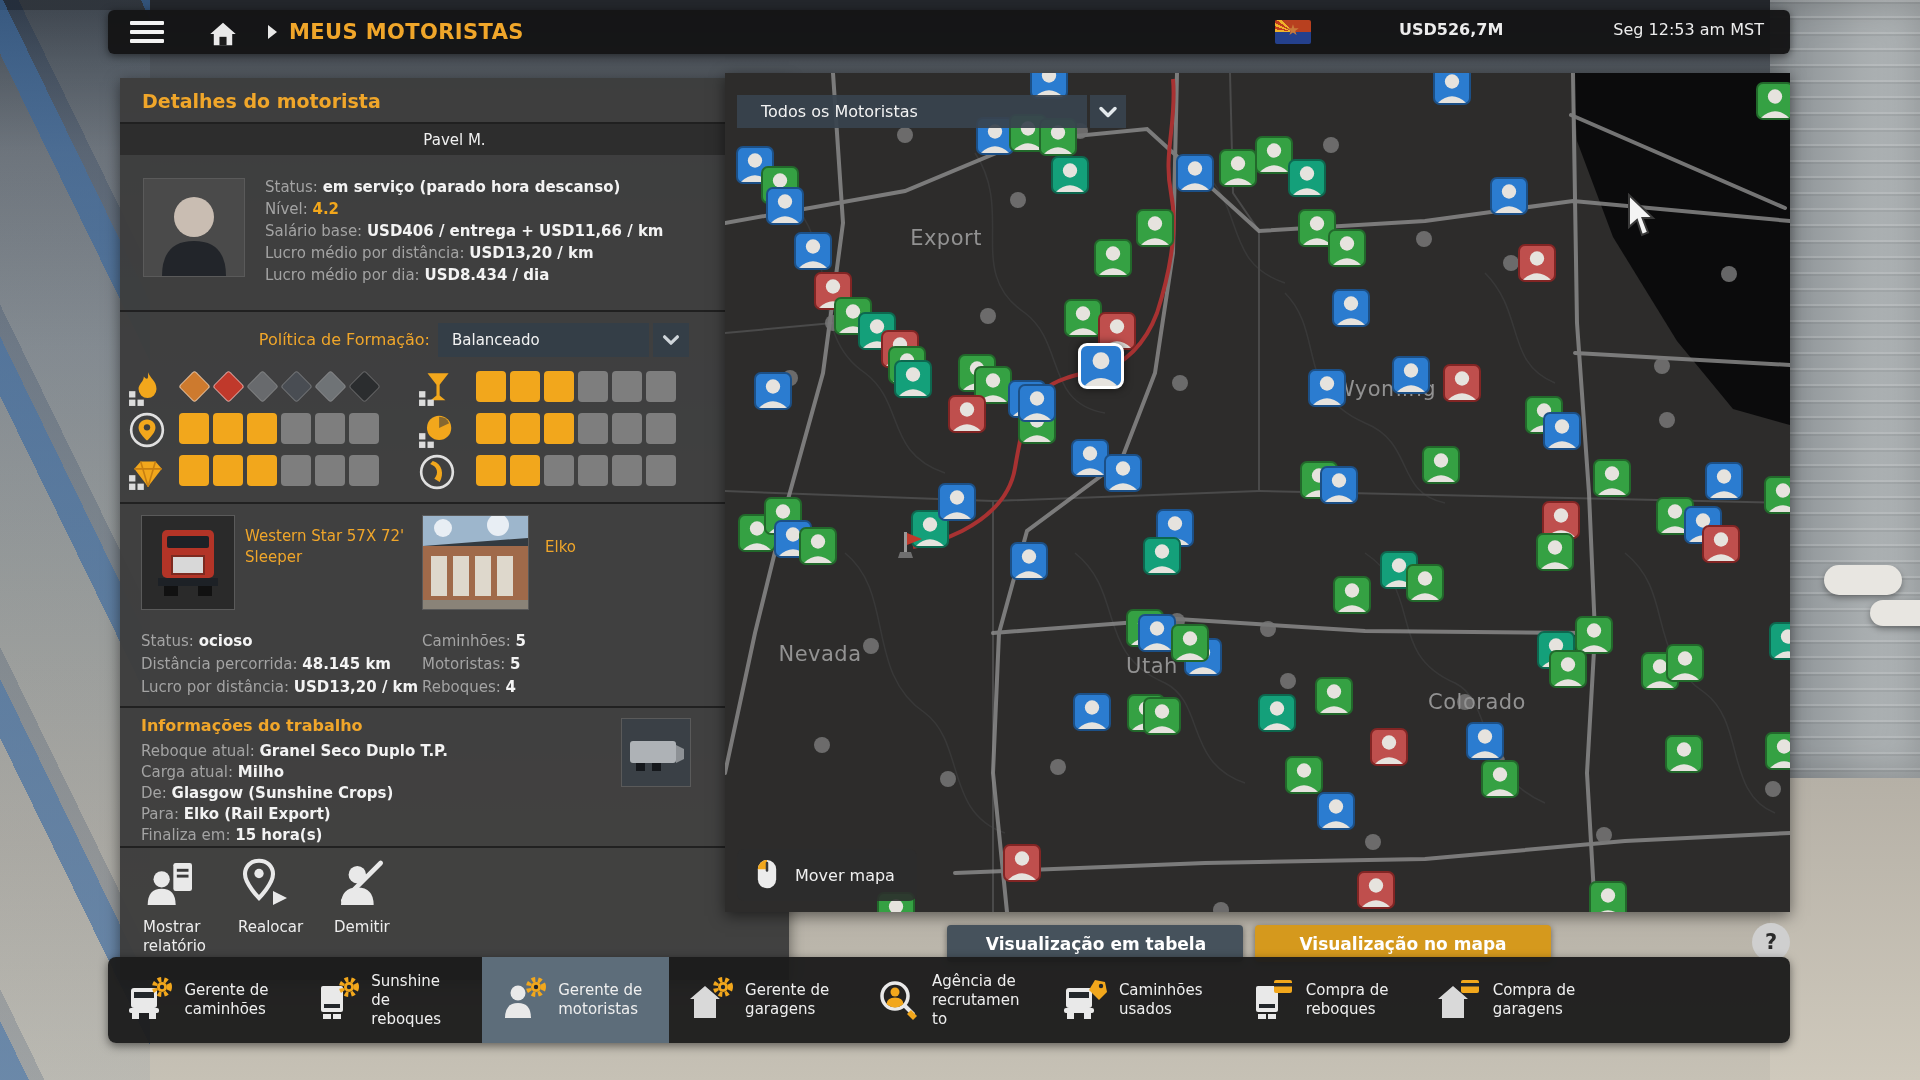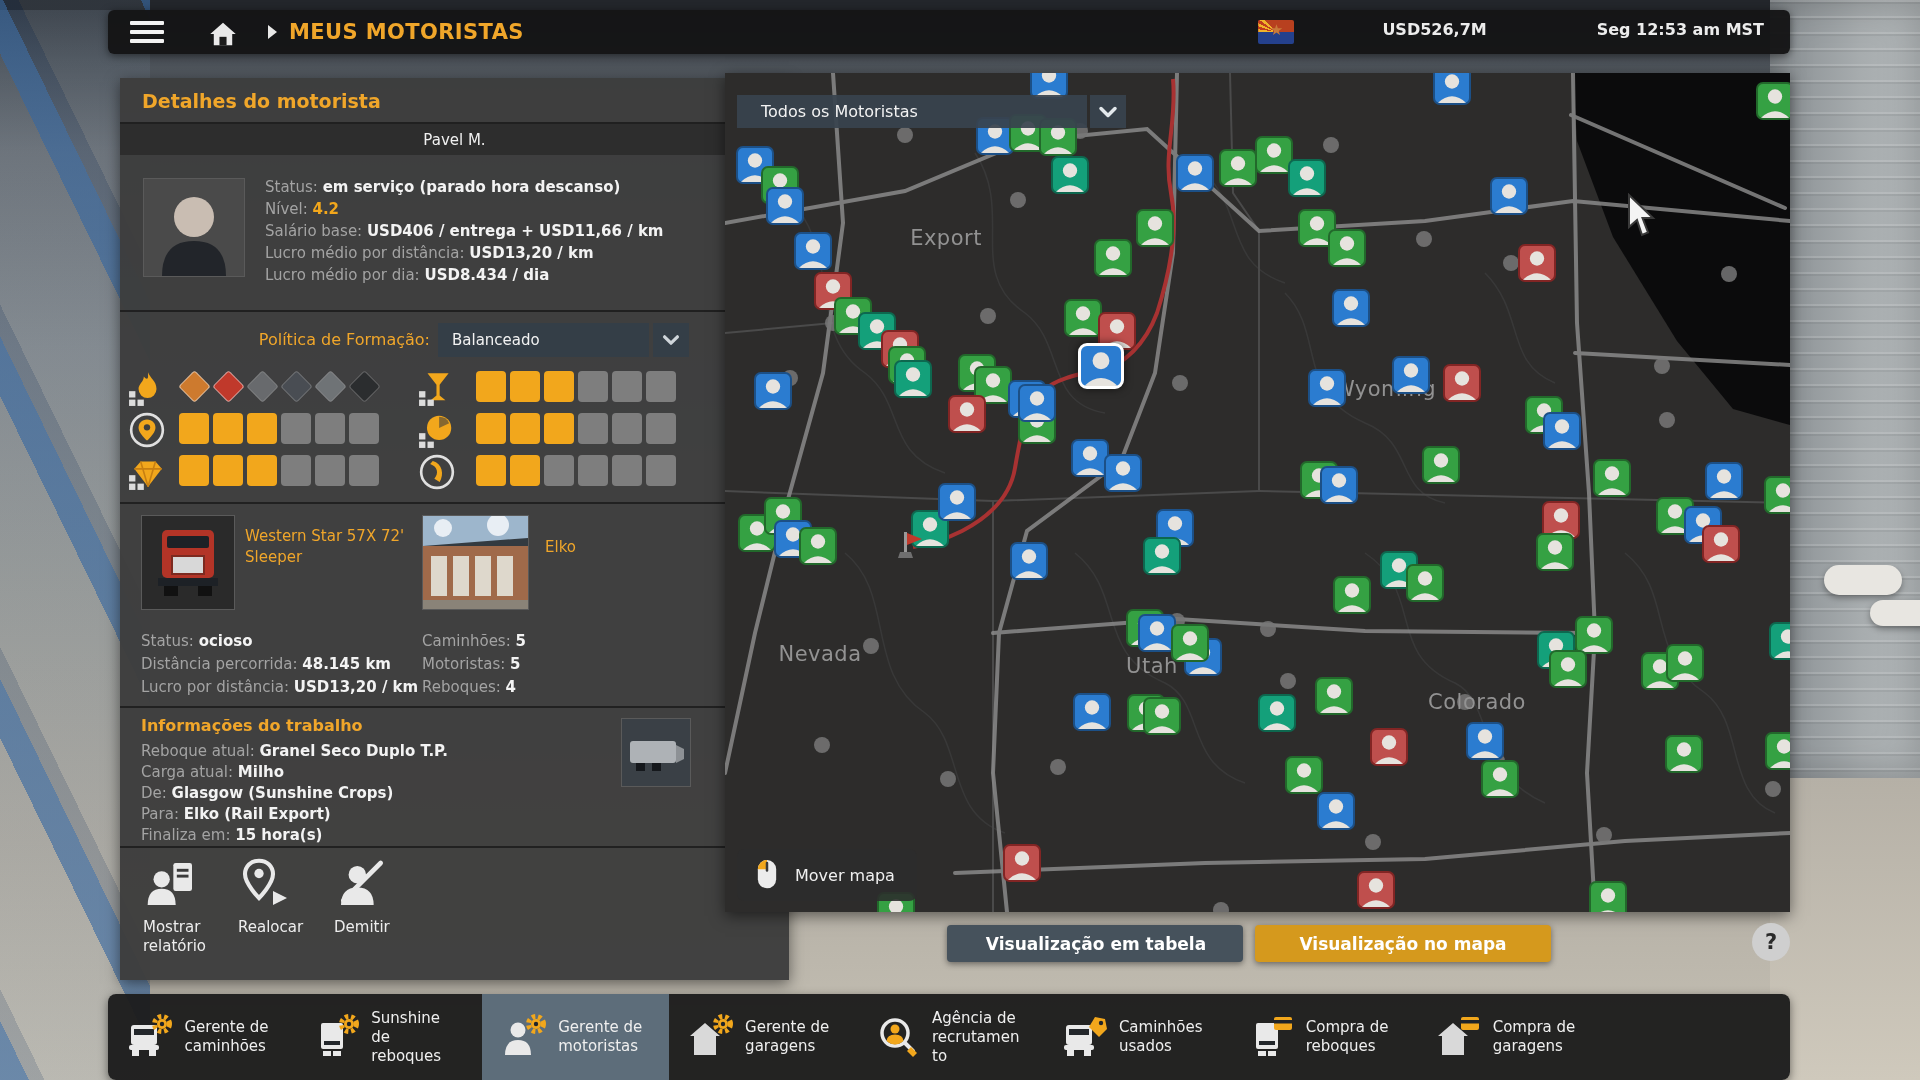--- a/index.html
+++ b/index.html
@@ -32,21 +32,21 @@
   .home-btn{margin-left:42px;width:34px;height:30px;}
   .crumb-sep{margin-left:28px;width:0;height:0;border-left:9px solid #e8e8e8;border-top:7px solid transparent;border-bottom:7px solid transparent;}
   .breadcrumb{margin-left:12px;color:#f0a62a;font-weight:700;font-size:21px;letter-spacing:.4px;}
   #topbar .right{margin-left:auto;display:flex;align-items:flex-start;}
   .az-flag{position:relative;width:36px;height:24px;border-radius:2px;overflow:hidden;
     background:linear-gradient(180deg,#b8401f 0 50%,#24408c 50% 100%);}
   .az-flag:before{content:"";position:absolute;inset:0;clip-path:inset(0 0 50% 0);
     background:conic-gradient(from 252deg at 50% 50%,#f0b32a 0 9deg,#bf3a1e 9deg 18deg,#f0b32a 18deg 27deg,#bf3a1e 27deg 36deg,#f0b32a 36deg 45deg,#bf3a1e 45deg 54deg,#f0b32a 54deg 63deg,transparent 63deg);}
   .az-flag:after{content:"★";position:absolute;left:0;right:0;top:1px;text-align:center;font-size:15px;color:#c87a3a;}
   .money{color:#ececec;font-size:16px;font-weight:600;margin-left:88px;}
-  .clock-txt{color:#ececec;font-size:16px;font-weight:700;margin-left:110px;margin-right:26px;}
+  .clock-txt{color:#ececec;font-size:16px;font-weight:400;margin-left:110px;margin-right:26px;}
 
   
   #panel{position:absolute;left:12px;top:68px;width:669px;height:902px;
     background:rgba(61,61,61,.97);box-shadow:0 4px 14px rgba(0,0,0,.5);}
   .panel-title{position:absolute;left:22px;top:12px;color:#f0a62a;font-size:19px;font-weight:700;}
   .hline{position:absolute;left:0;width:100%;height:2px;background:rgba(25,25,25,.8);}
   #namebar{position:absolute;left:0;top:46px;width:100%;height:31px;background:#2d2d2d;
     display:flex;align-items:center;justify-content:center;color:#f0f0f0;font-size:15px;}
   #photo{position:absolute;left:23px;top:100px;width:100px;height:97px;background:#1f1f1f;border:1px solid #5a5a5a;overflow:hidden;}
   #driver-info{position:absolute;left:145px;top:98px;width:430px;}
@@ -117,21 +117,21 @@
 
   
   .view-btn{position:absolute;top:915px;width:296px;height:37px;border:none;border-radius:4px;
     font-family:inherit;font-size:17px;font-weight:700;color:#fff;cursor:pointer;box-shadow:0 2px 6px rgba(0,0,0,.45);}
   #btn-table{left:839px;background:#46525c;padding-left:8px;}
   #btn-map{left:1147px;background:#d5991d;}
   #btn-help{position:absolute;left:1644px;top:913px;width:38px;height:38px;border-radius:50%;border:none;
     background:#cfcfcf;color:#2a2a2a;font-size:21px;font-weight:700;cursor:pointer;font-family:inherit;}
 
   
-  #nav{position:absolute;left:0;top:984px;width:1682px;height:86px;border-radius:8px;
+  #nav{position:absolute;left:0;top:947px;width:1682px;height:86px;border-radius:8px;
     background:rgba(28,28,28,.96);display:flex;box-shadow:0 3px 10px rgba(0,0,0,.5);}
   .nav-item{width:186.9px;height:100%;display:flex;align-items:center;justify-content:center;gap:10px;cursor:pointer;}
   .nav-item.active{background:#5d6d7a;}
   .nav-icon{width:48px;height:48px;flex:0 0 48px;}
   .nav-icon svg{width:48px;height:48px;}
   .nav-label{color:#efefef;font-size:15px;line-height:19px;width:92px;word-wrap:break-word;}
 </style>
 </head>
 <body>
 

